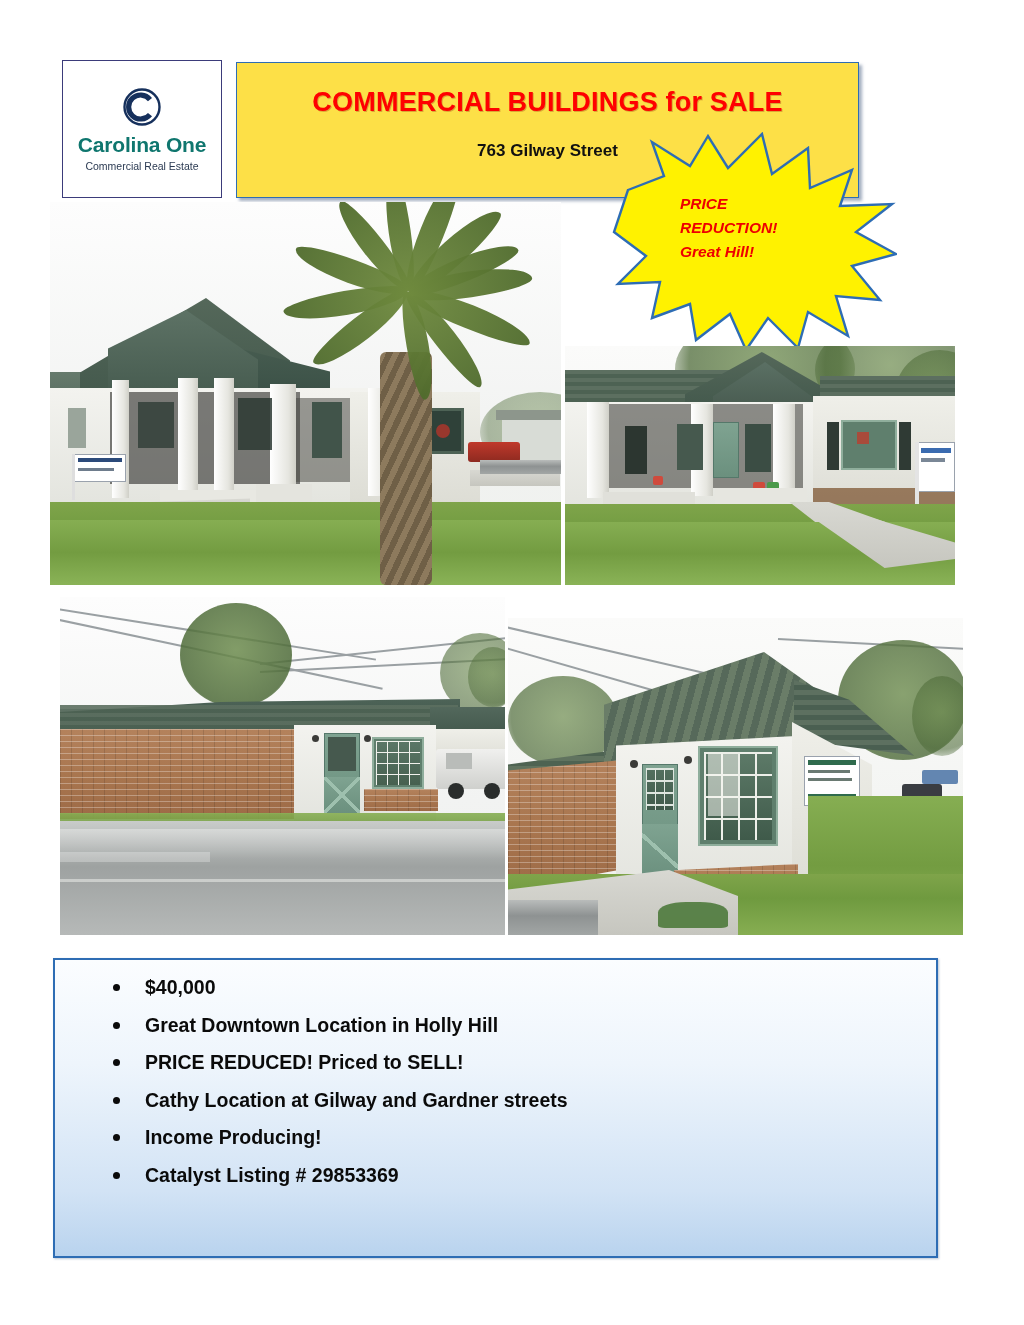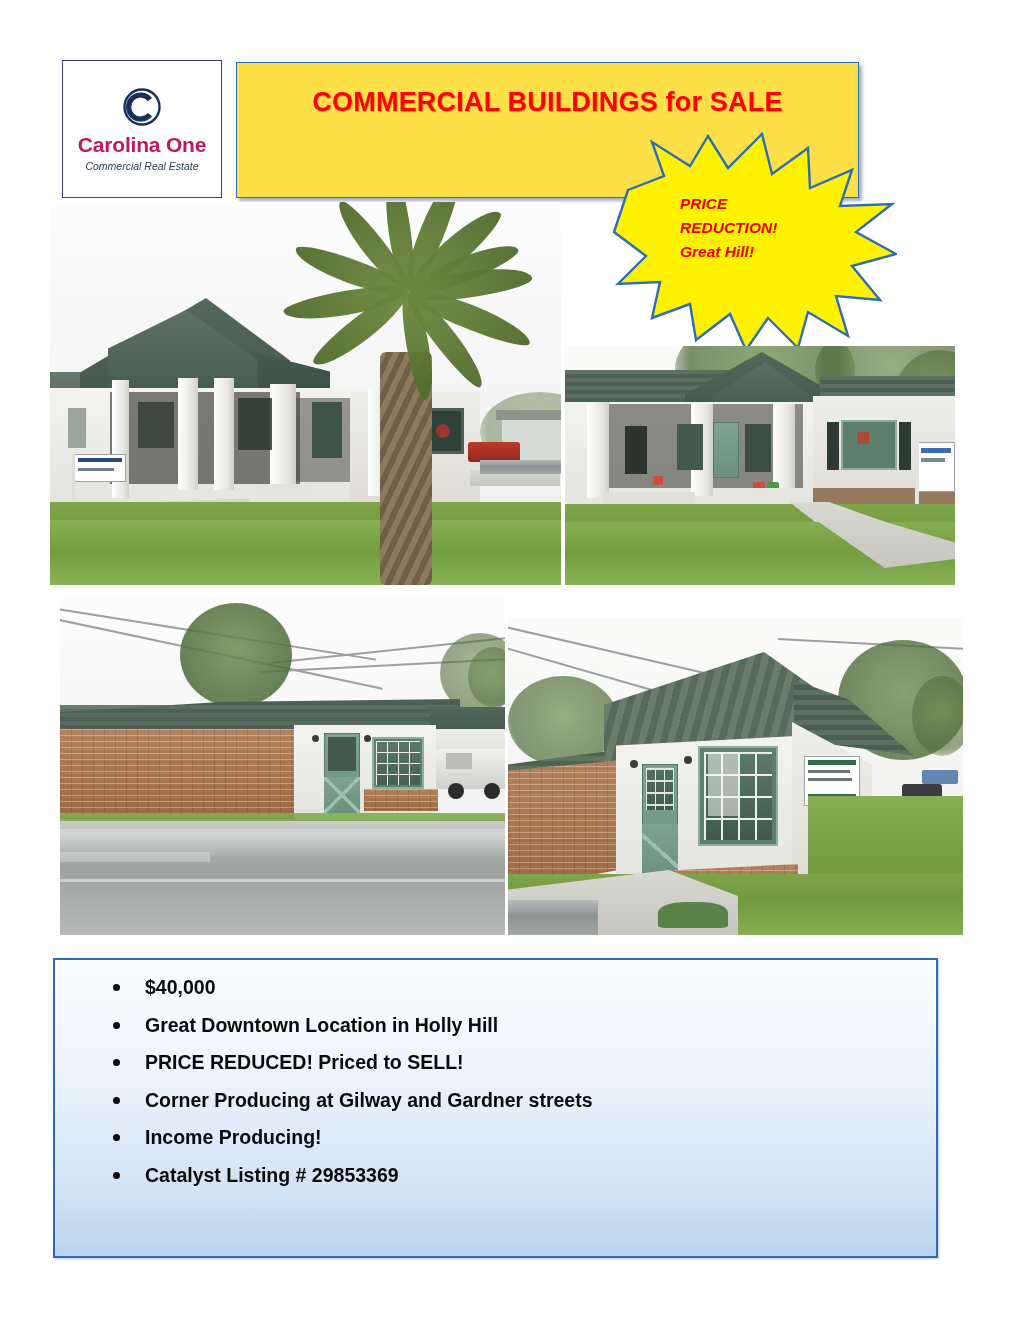--- a/index.html
+++ b/index.html
@@ -14,24 +14,24 @@
   
   .logo-box{
     position:absolute;left:62px;top:60px;width:160px;height:138px;
     background:#ffffff;border:1.5px solid #3b3b7a;
     box-sizing:border-box;
     display:flex;flex-direction:column;align-items:center;justify-content:center;
   }
   .logo-mark{width:42px;height:42px;position:relative;margin-bottom:6px;}
   .logo-mark svg{display:block;}
   .logo-name{
-    color:#be185d;font-weight:bold;font-size:21px;letter-spacing:-.2px;
+    color:#0f766e;font-weight:bold;font-size:21px;letter-spacing:-.2px;
     line-height:1;margin-bottom:6px;
   }
-  .logo-sub{color:#2b3a52;font-size:10.5px;line-height:1;font-style:italic;}
+  .logo-sub{color:#2b3a52;font-size:10.5px;line-height:1;}
 
   
   .banner{
     position:absolute;left:236px;top:62px;width:623px;height:136px;
     background:#fde047;border:1.5px solid #2E6DB4;box-sizing:border-box;
     box-shadow:3px 3px 3px rgba(90,110,140,.55);
     text-decoration:underline;
   }
   .banner-title{
     position:absolute;left:0;right:0;top:24px;text-align:center;
@@ -135,20 +135,21 @@
         <circle cx="21" cy="21" r="17.5" fill="none" stroke="#16305c" stroke-width="2.4"></circle>
         <path d="M29 13.5a12 12 0 1 0 0 15" fill="none" stroke="#16305c" stroke-width="5.2" stroke-linecap="butt"></path>
       </svg>
     </div>
     <div class="logo-name">Carolina One</div>
     <div class="logo-sub">Commercial Real Estate</div>
   </div>
 
   <div class="banner">
     <div class="banner-title">COMMERCIAL BUILDINGS for SALE</div>
+    <div class="banner-line2">763 Gilway Street</div>
   </div>
 
   <div class="burst">
     <svg viewBox="0 0 285 220" aria-hidden="true">
       <polygon points="16,58 52,44 40,10 78,34 96,4 116,36 150,2 160,42 196,16 198,56 240,38 228,74 280,72 244,100 284,122 240,134 268,168 224,164 236,204 196,180 186,216 156,186 134,218 118,182 84,208 78,172 40,186 48,150 6,152 34,124 2,100" fill="#FFF200" stroke="#2E6DB4" stroke-width="2.4" stroke-linejoin="miter"></polygon>
     </svg>
     <div class="burst-text">
       <div>PRICE</div>
       <div>REDUCTION!</div>
       <div>Great Hill!</div>
@@ -411,21 +412,21 @@
       <li>
         <span class="bdot"></span>
         <span>Great Downtown Location in Holly Hill</span>
       </li>
       <li>
         <span class="bdot"></span>
         <span>PRICE REDUCED! Priced to SELL!</span>
       </li>
       <li>
         <span class="bdot"></span>
-        <span>Corner Producing at Gilway and Gardner streets</span>
+        <span>Cathy Location at Gilway and Gardner streets</span>
       </li>
       <li>
         <span class="bdot"></span>
         <span>Income Producing!</span>
       </li>
       <li>
         <span class="bdot"></span>
         <span>Catalyst Listing # 29853369</span>
       </li>
     </ul>

